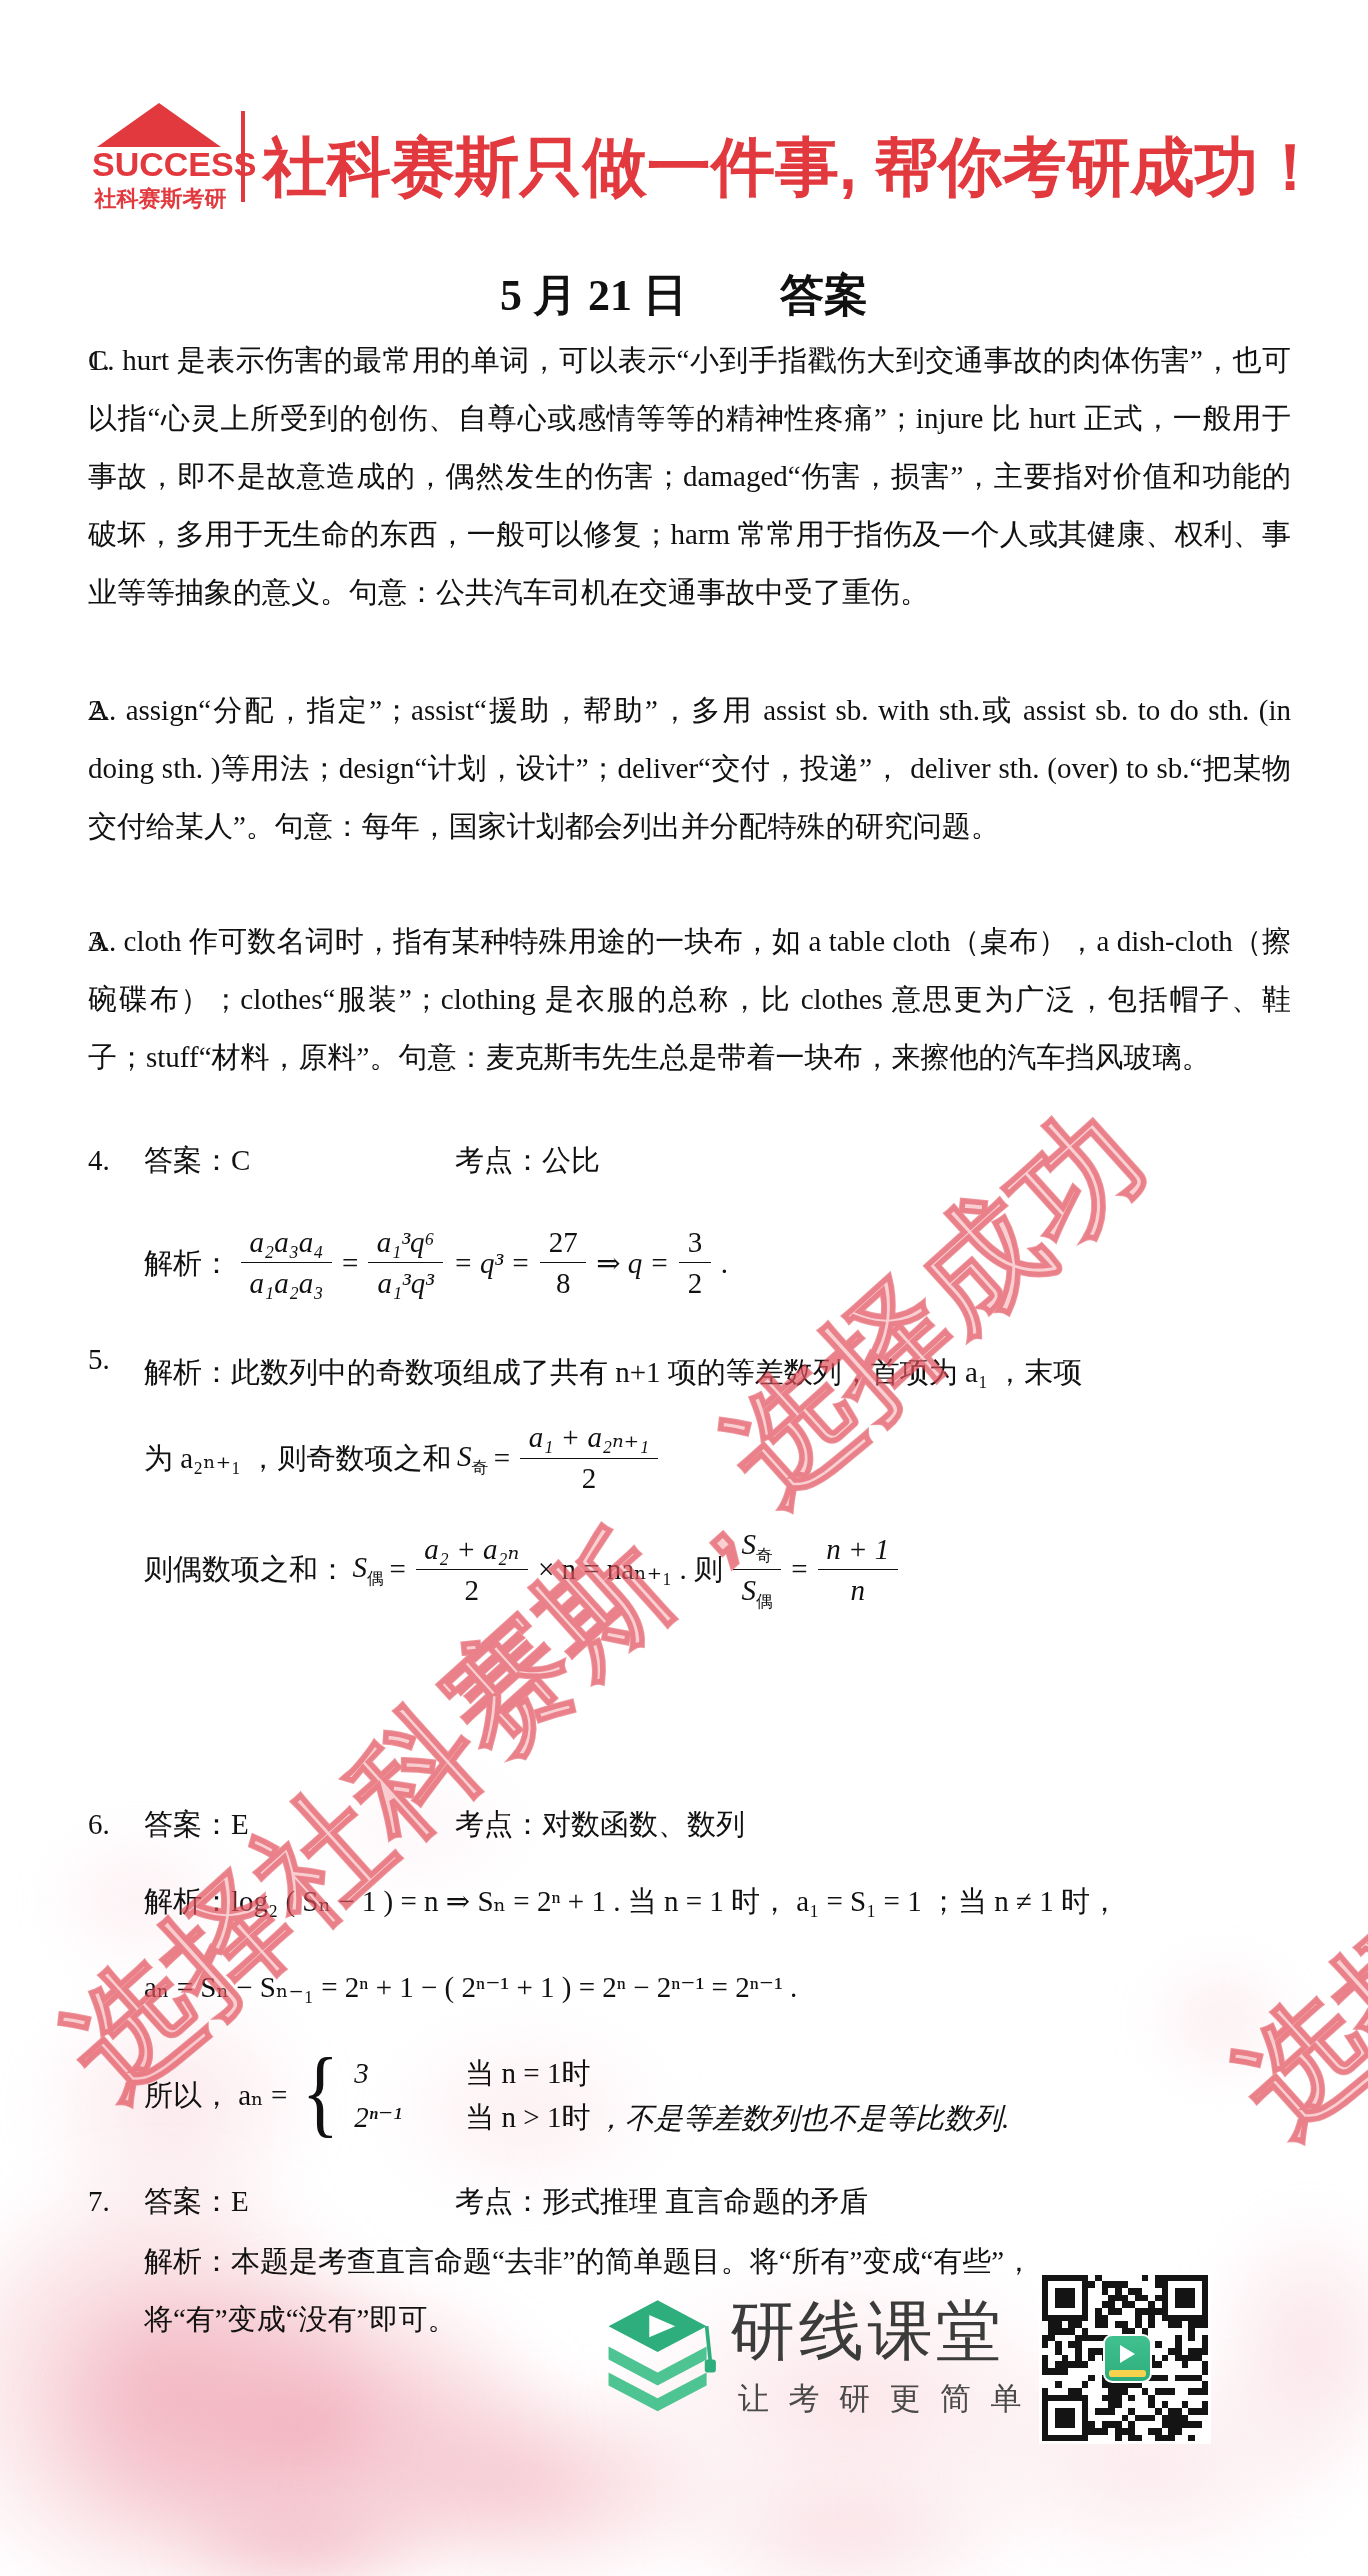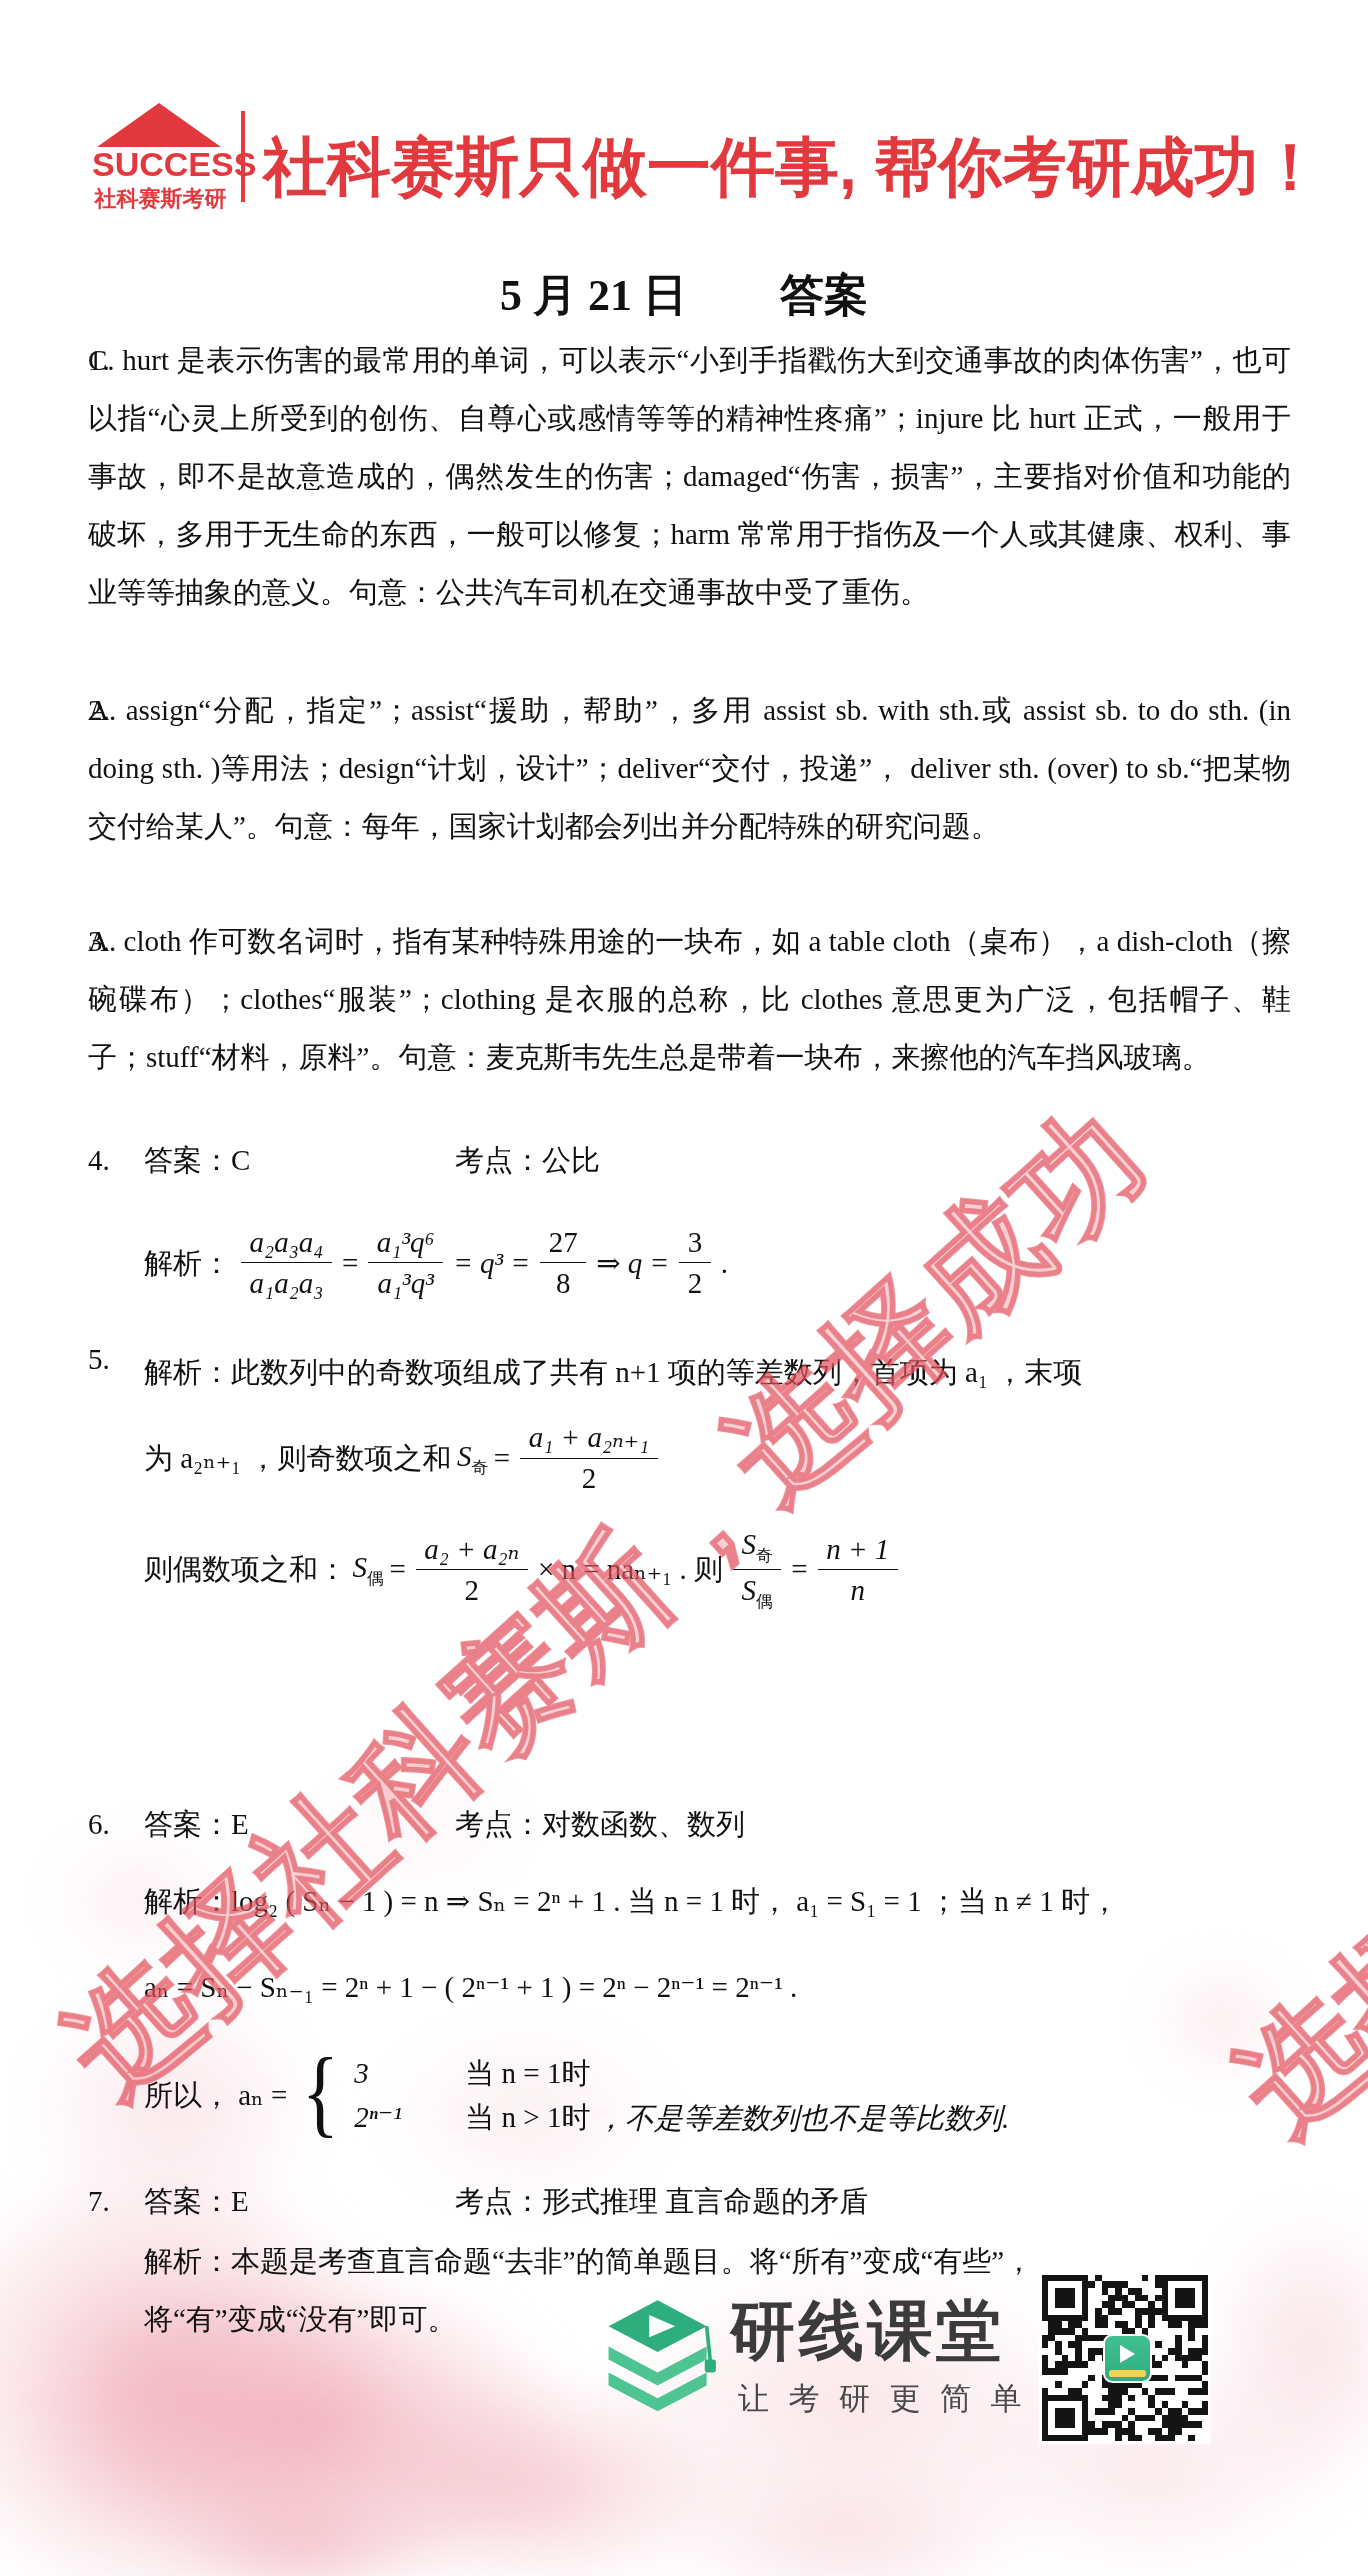--- a/index.html
+++ b/index.html
@@ -42,21 +42,21 @@
   .after-brace{align-self:flex-end;padding-bottom:5.6px;font-style:italic;}
   .mt14{margin-top:13px}.mt20{margin-top:18.6px}.mt22{margin-top:20.4px}
   .mt30{margin-top:28px}.mt36{margin-top:33px}.mt40{margin-top:37px}.mt2{margin-top:1.9px}.mt0{margin-top:0}
   
   .watermark{position:absolute;left:130px;top:1988px;height:130px;line-height:130px;font-size:125px;font-weight:700;
              white-space:nowrap;color:rgba(238,128,136,0.38);-webkit-text-stroke:1.9px rgba(223,64,76,0.55);
              transform:rotate(-42deg);transform-origin:left bottom;pointer-events:none;letter-spacing:1.9px;}
   .watermark.w2{left:1302px;top:2025px;}
   
   .f-icon{position:absolute;left:597px;top:2291px;}
-  .f-brand{position:absolute;left:730px;top:2287px;font-size:65px;font-weight:700;color:#3B3B3B;letter-spacing:3.7px;
+  .f-brand{position:absolute;left:730px;top:2287px;font-size:65px;font-weight:400;color:#3B3B3B;letter-spacing:3.7px;
            font-family:"Liberation Sans","DejaVu Sans",sans-serif;}
   .f-tag{position:absolute;left:738px;top:2378px;font-size:31px;color:#4A4A4A;letter-spacing:19.5px;font-weight:500;
            font-family:"Liberation Sans","DejaVu Sans",sans-serif;}
   
   .qr{position:absolute;left:1039px;top:2272px;width:172px;height:172px;background:#fff;
       display:grid;grid-template-rows:repeat(25,1fr);grid-template-columns:repeat(25,1fr);padding:2.8px;box-sizing:border-box;}
   .qr i{background:#141414;}
   .qr-icon{position:absolute;left:1103px;top:2334px;width:45px;height:45px;border-radius:9.3px;
            background:linear-gradient(#40C18F,#2FAE7D);border:2.8px solid #fff;box-sizing:content-box;}
   .qi-play{position:absolute;left:15px;top:9.3px;width:0;height:0;border-left:15px solid #fff;

